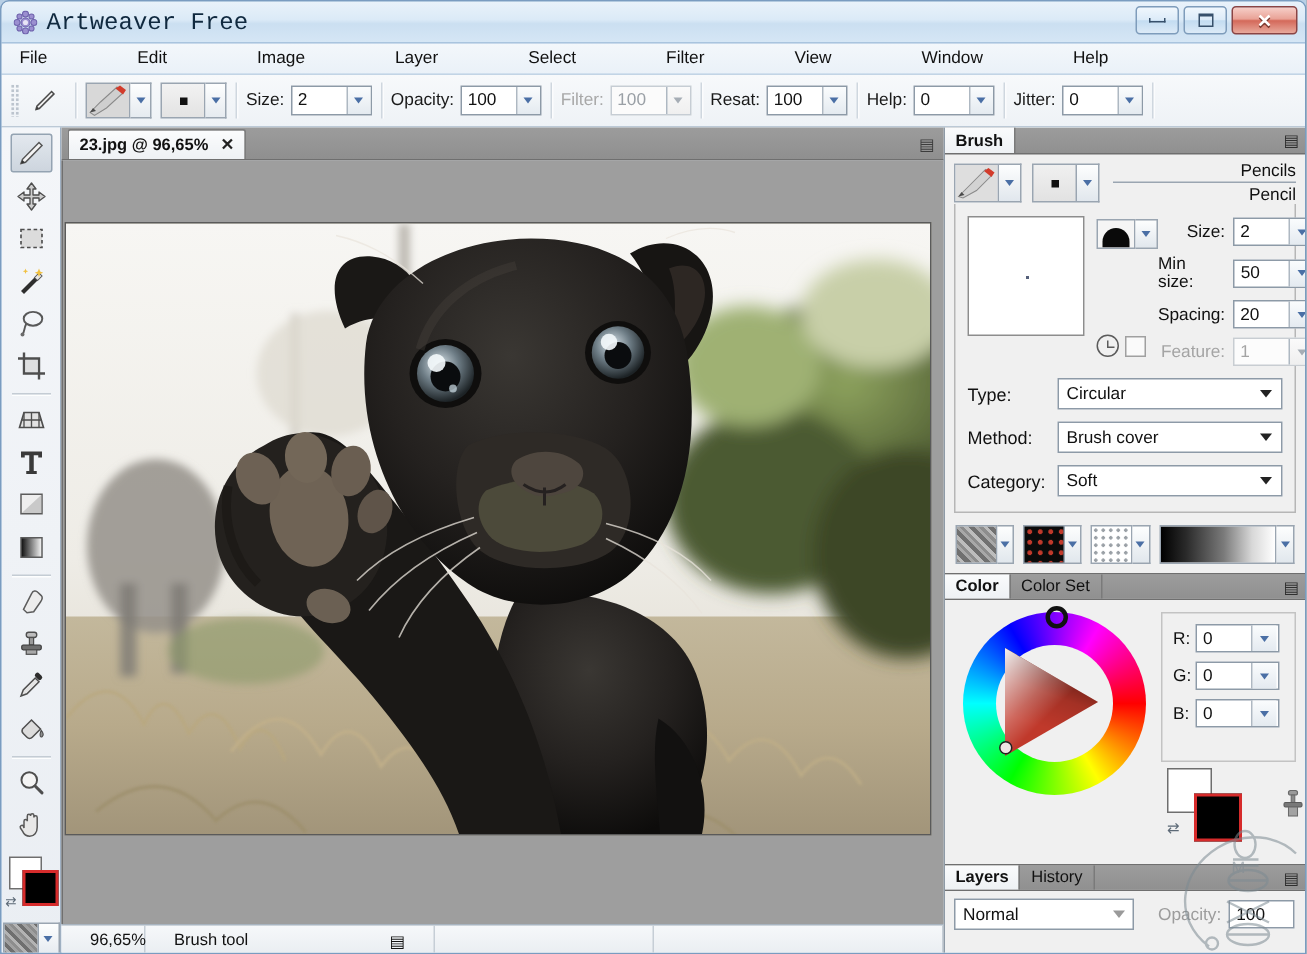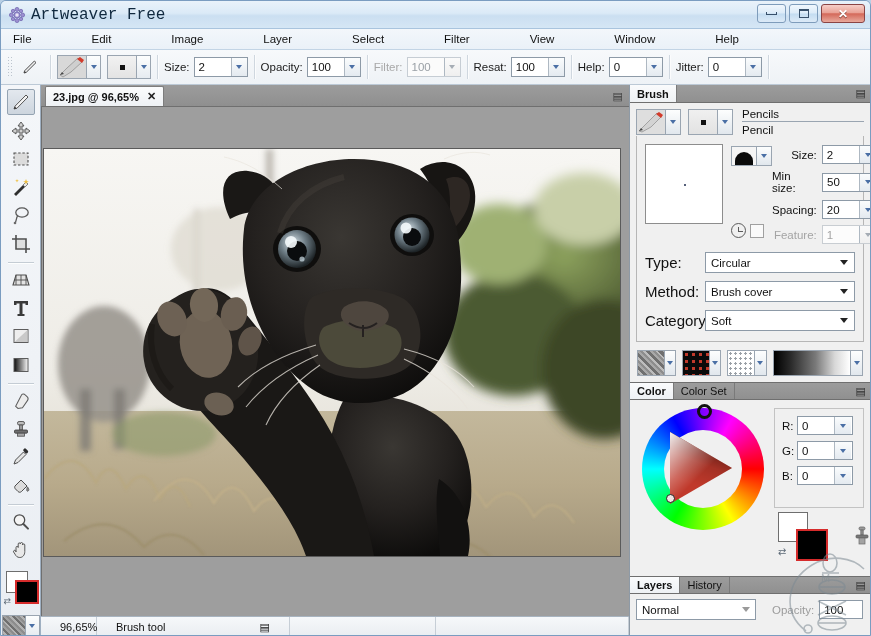--- a/index.html
+++ b/index.html
@@ -192,21 +192,21 @@
     background: linear-gradient(180deg,#9c9c9c,#909090);
     border-right:1px solid #7a7a7a;
   }
   .ptab.active {
     background: linear-gradient(180deg,#fafbfc,#eef1f4);
     font-weight:bold;
   }
   .panel-menu { position:absolute; right:4px; top:2px; font-size:11px; color:#2f2f2f; }
   .panel-body { background:#f0f0f0; padding:5px 6px 6px; }
 
-  .brush-head { display:flex; align-items:center; gap:0; }
+  .brush-head { display:flex; align-items:center; gap:0;text-align:right; }
   .bh-thumb { width:30px;height:26px;border:1px solid #9aa5b1;background:#fff;overflow:hidden;
     display:flex;align-items:center;justify-content:center;}
   .bh-drop { width:15px;height:26px;border:1px solid #9aa5b1;border-left:none;
     background:linear-gradient(180deg,#fdfefe,#e1e7ed);display:flex;align-items:center;justify-content:center;}
   .bh-dot { width:30px;height:26px;border:1px solid #9aa5b1;
     background:linear-gradient(180deg,#f0f0f0,#e2e2e2);display:flex;align-items:center;justify-content:center;}
   .dot { width:5px;height:5px;background:#111; }
   .bh-names { margin-left:9px; flex:1; }
   .bh-n1 { font-size:11.5px; color:#111; border-bottom:1px solid #9aa5b1; padding-bottom:1px;}
   .bh-n2 { font-size:11.5px; color:#111; padding-top:2px; }
@@ -242,21 +242,21 @@
   .field-row { display:flex; align-items:center; gap:5px; }
   .field-row .fr-lbl { font-size:11.5px; color:#111; }
   .field-row .fr-lbl.dim { color:#a4a4a4; }
   .nf2 { display:flex; height:19px; border:1px solid #8d9aa7; background:#fff; width:56px; }
   .nf2 input { border:none;outline:none;background:transparent;width:36px;padding-left:4px;font-size:11.5px;font-family:"Liberation Sans",sans-serif;color:#111;}
   .nf2 .spin { width:17px;height:17px; }
   .nf2.dim { border-color:#c8cdd2; background:#fcfcfc; }
   .nf2.dim input { color:#a4a4a4; }
 
   .sel-row { display:flex; align-items:center; margin-top:8px; }
-  .sel-row .sl { width:60px; font-size:15px; color:#111; }
+  .sel-row .sl { width:60px; font-size:12px; color:#111; }
   .combo {
     flex:1; height:21px; border:1px solid #8d9aa7; background:#fff;
     display:flex; align-items:center; justify-content:space-between;
     padding:0 6px 0 5px; font-size:11.5px; color:#111;
   }
   .combo .tri { width:0;height:0;border-left:4.5px solid transparent;border-right:4.5px solid transparent;border-top:5px solid #222; }
 
   .tex-row { display:flex; align-items:center; gap:0; margin-top:8px; padding:0 1px; }
   .tx { width:36px;height:26px;border:1px solid #9aa5b1; }
   .txd { width:15px;height:26px;border:1px solid #9aa5b1;border-left:none;

